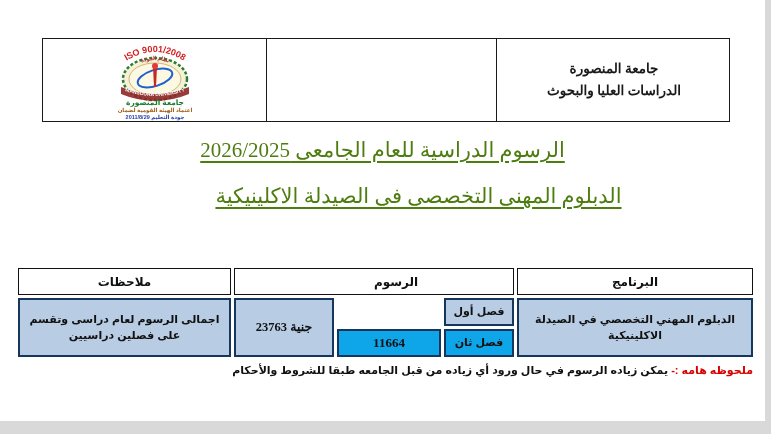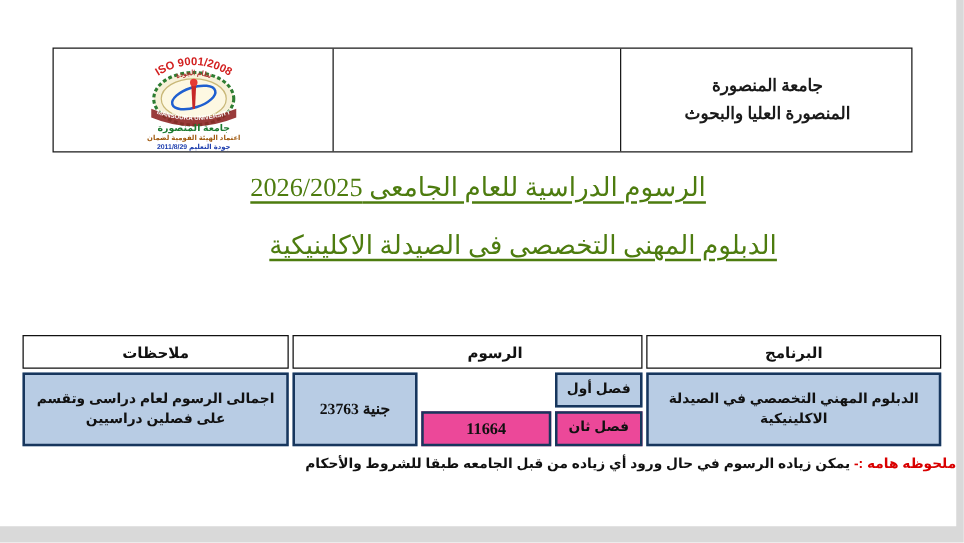--- a/index.html
+++ b/index.html
@@ -50,36 +50,36 @@
   }
   .head-cell{
     border:1.2px solid #111;background:#fff;
     font-weight:bold;font-size:12px;color:#111;
   }
   .data-cell{
     border:2px solid #17365d;
     font-weight:bold;font-size:11px;color:#111;line-height:1.45;
   }
   .blue{background:#b8cce4;}
-  .white{background:#ec4899;}
+  .white{background:#0ea5e9;}
   .num{
     font-family:"Liberation Serif","DejaVu Serif",serif;
     font-size:13px;direction:ltr;
   }
   .span-rows{grid-row:2/4;}
   .c-program{grid-column:1;}
   .c-sem{grid-column:2;}
   .c-amt{grid-column:3;}
   .c-total{grid-column:4;}
   .c-notes{grid-column:5;padding:0 5px;}
   .fees-head{grid-column:2/5;grid-row:1;padding-left:44px;}
   .prog-text{padding:0 10px;}
   
   .footnote{
-    position:absolute;top:364px;right:0;direction:rtl;text-align:right;
+    position:absolute;top:364px;right:12px;direction:rtl;text-align:right;
     font-size:11px;font-weight:bold;color:#111;
   }
   .footnote .red{color:#d90000;}
   
   .logo-wrap{width:140px;height:82px;}
 </style>
 </head>
 <body>
 
 <div class="page">
@@ -116,21 +116,21 @@
           <text x="70" y="66" font-size="7.5" font-weight="bold" fill="#1b7a2f" text-anchor="middle" direction="rtl">جامعة المنصورة</text>
           <text x="70" y="73" font-size="5.5" font-weight="bold" fill="#a05a10" text-anchor="middle" direction="rtl">اعتماد الهيئة القومية لضمان</text>
           <text x="70" y="80" font-size="5.5" font-weight="bold" fill="#1f3fae" text-anchor="middle" direction="rtl">جودة التعليم 2011/8/29</text>
         </svg>
       </div>
     </div>
     <div class="hcell"></div>
     <div class="hcell">
       <div class="uni-lines">
         <div>جامعة المنصورة</div>
-        <div>المنصورة العليا والبحوث</div>
+        <div>الدراسات العليا والبحوث</div>
       </div>
     </div>
   </div>
 
   <div class="title t1">الرسوم الدراسية للعام الجامعى 2026/2025</div>
   <div class="title t2">الدبلوم المهنى التخصصى فى الصيدلة الاكلينيكية</div>
 
   <div class="fees-table">
 
     <div class="cell head-cell c-program" style="grid-row:1;">البرنامج</div>

